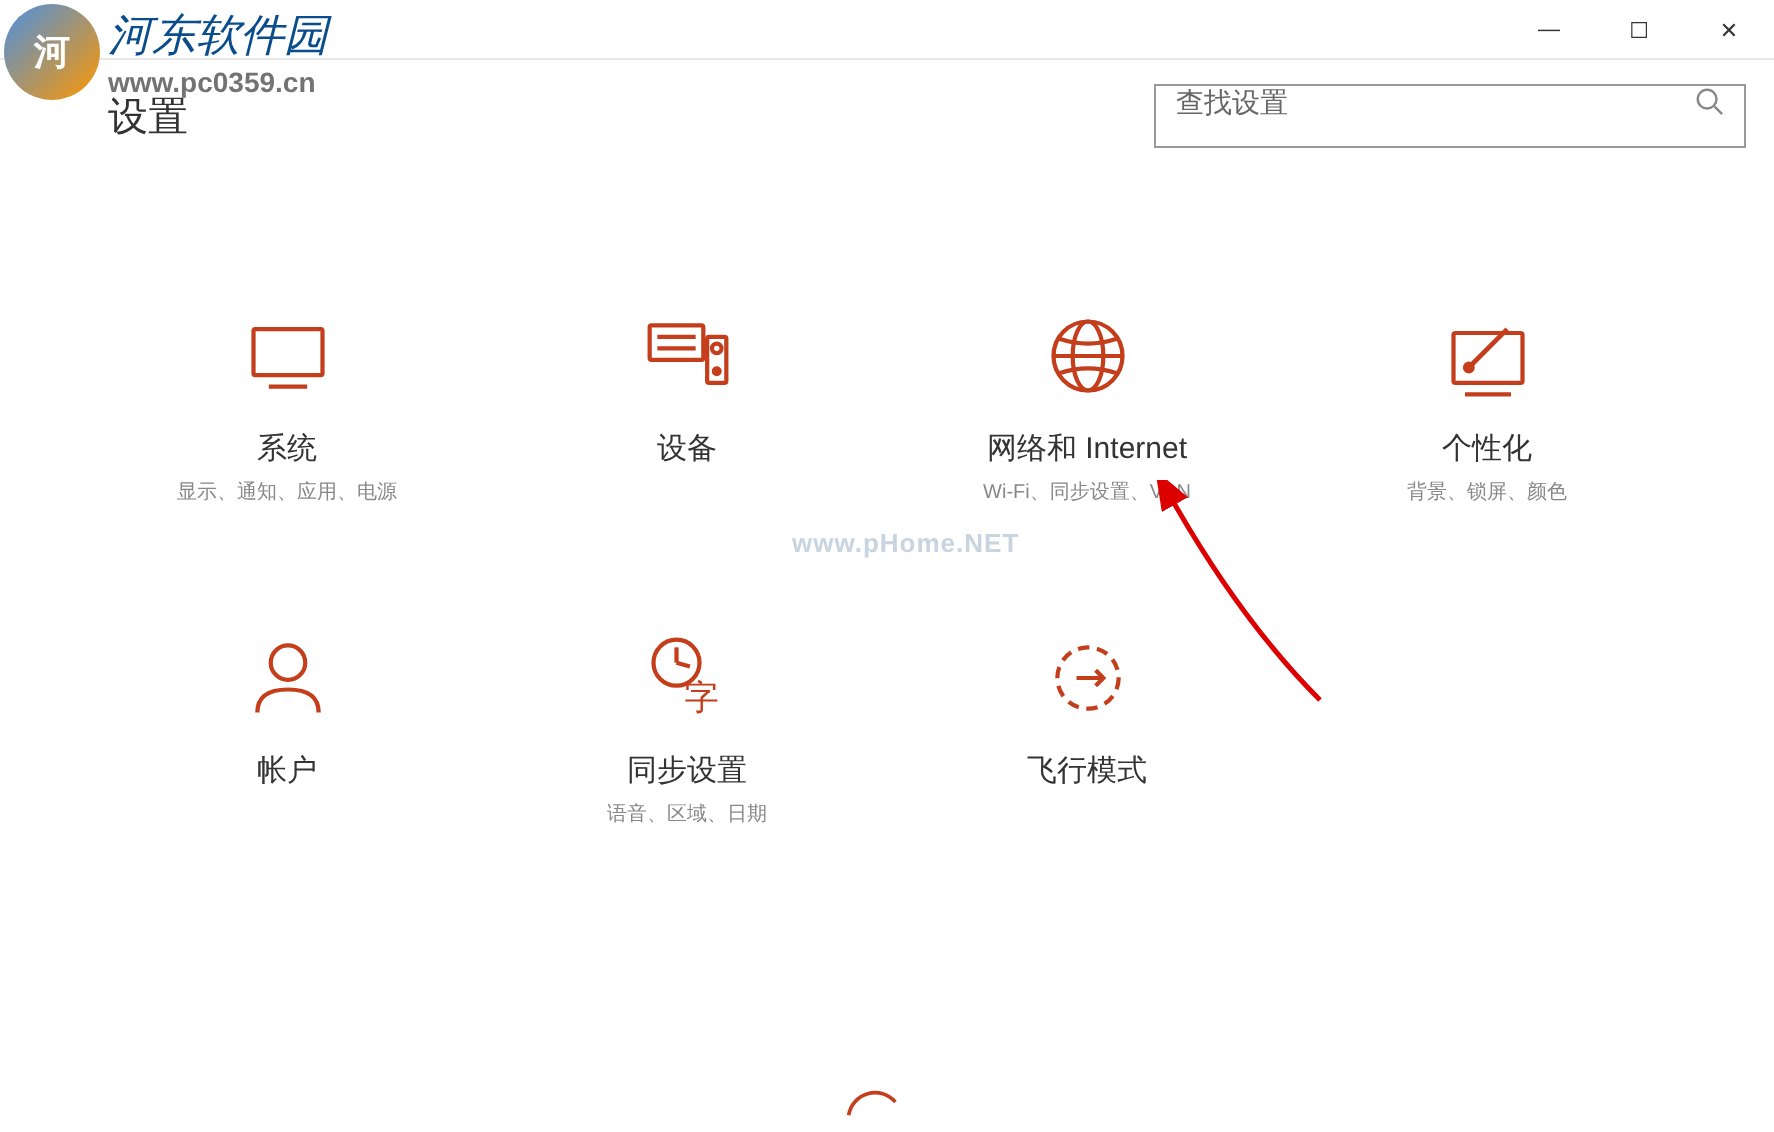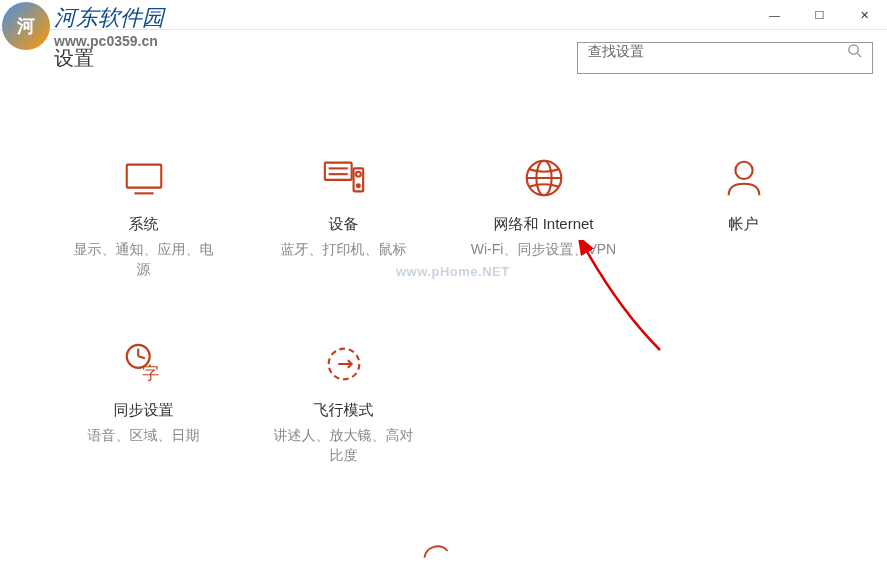--- a/index.html
+++ b/index.html
@@ -26,21 +26,21 @@
     .search-box { width: 296px; height: 32px; border: 1px solid #999; display: flex; align-items: flex-start; padding: 0 10px; }
     .search-input { flex: 1; border: none; outline: none; font-size: 14px; background: transparent; }
     .search-input::placeholder { color: #666; }
     .search-icon { color: #666; font-size: 14px; }
     
     .tiles-grid { display: grid; grid-template-columns: repeat(4, 200px); justify-content: center; gap: 50px 0; padding: 75px 20px 30px 20px; }
     .tile { display: flex; flex-direction: column; align-items: center; text-align: center; cursor: pointer; padding: 6px; }
     .tile-icon { width: 46px; height: 46px; margin-bottom: 14px; display: flex; align-items: center; justify-content: center; }
     .tile-icon svg { width: 100%; height: 100%; }
     .tile-title { font-size: 15px; color: #333; margin-bottom: 6px; }
-    .tile-desc { font-size: 14px; color: #888; line-height: 1.4; max-width: 150px; }
+    .tile-desc { font-size: 10px; color: #888; line-height: 1.4; max-width: 150px; }
     
     .arrow-annotation { position: absolute; top: 240px; left: 570px; pointer-events: none; z-index: 5; }
     
     .center-watermark { position: absolute; top: 264px; left: 396px; font-size: 13px; color: #c8d4e0; font-weight: bold; letter-spacing: 0.5px; pointer-events: none; }
     
     .bottom-crop { position: absolute; bottom: 0; left: 0; right: 16px; height: 30px; background: #fff; display: flex; justify-content: center; }
     .partial-icon { margin-top: 5px; }
   </style>
 </head>
 <body>
@@ -101,37 +101,48 @@
         <svg viewBox="0 0 48 48" fill="none" stroke="#c43e1c" stroke-width="2.2">
             <rect x="4" y="8" width="28" height="18" rx="1"></rect>
             <line x1="8" y1="14" x2="28" y2="14"></line>
             <line x1="8" y1="20" x2="28" y2="20"></line>
             <rect x="34" y="14" width="10" height="24" rx="1"></rect>
             <circle cx="39" cy="20" r="2.5"></circle>
             <circle cx="39" cy="32" r="1.5" fill="#c43e1c"></circle>
           </svg>
       </div>
       <div class="tile-title">设备</div>
-      <div class="tile-desc">蓝牙、打印机、鼠标</div>
     </div>
 
     <div class="tile">
       <div class="tile-icon">
         <svg viewBox="0 0 48 48" fill="none" stroke="#c43e1c" stroke-width="2.2">
             <circle cx="24" cy="24" r="18"></circle>
             <ellipse cx="24" cy="24" rx="8" ry="18"></ellipse>
             <line x1="6" y1="24" x2="42" y2="24"></line>
             <path d="M9 15 Q24 20 39 15"></path>
             <path d="M9 33 Q24 28 39 33"></path>
           </svg>
       </div>
       <div class="tile-title">网络和 Internet</div>
       <div class="tile-desc">Wi-Fi、同步设置、VPN</div>
     </div>
 
+    <div class="tile">
+      <div class="tile-icon">
+        <svg viewBox="0 0 48 48" fill="none" stroke="#c43e1c" stroke-width="2.2">
+            <rect x="6" y="12" width="36" height="26" rx="1"></rect>
+            <line x1="12" y1="44" x2="36" y2="44"></line>
+            <path d="M14 30 L28 16 L34 10" stroke-width="2.5"></path>
+            <circle cx="14" cy="30" r="2" fill="#c43e1c"></circle>
+          </svg>
+      </div>
+      <div class="tile-title">个性化</div>
+      <div class="tile-desc">背景、锁屏、颜色</div>
+    </div>
 
     <div class="tile">
       <div class="tile-icon">
         <svg viewBox="0 0 48 48" fill="none" stroke="#c43e1c" stroke-width="2.2">
             <circle cx="24" cy="16" r="9"></circle>
             <path d="M8 42 Q8 30 24 30 Q40 30 40 42"></path>
           </svg>
       </div>
       <div class="tile-title">帐户</div>
     </div>
@@ -150,21 +161,20 @@
     </div>
 
     <div class="tile">
       <div class="tile-icon">
         <svg viewBox="0 0 48 48" fill="none" stroke="#c43e1c" stroke-width="2.2">
             <circle cx="24" cy="24" r="16" stroke-dasharray="6 4"></circle>
             <path d="M18 24 L32 24 M28 20 L32 24 L28 28"></path>
           </svg>
       </div>
       <div class="tile-title">飞行模式</div>
-      <div class="tile-desc">讲述人、放大镜、高对比度</div>
     </div>
 
 
   </div>
 </div>
 
 <div class="center-watermark">www.pHome.NET</div>
 
 <svg class="arrow-annotation" width="110" height="120">
   <defs>

